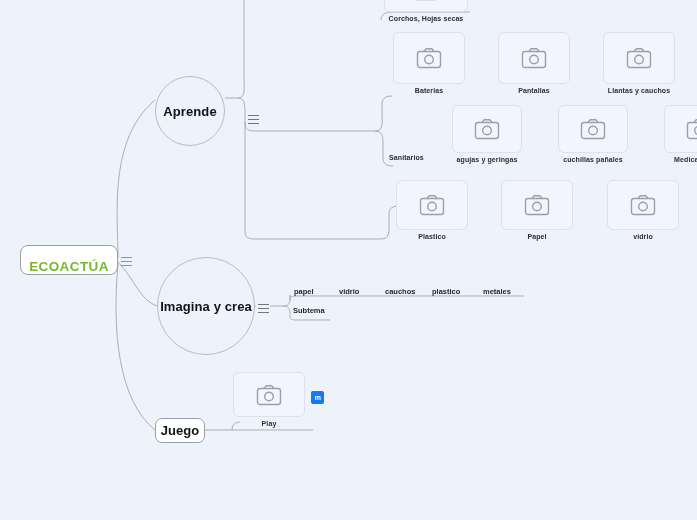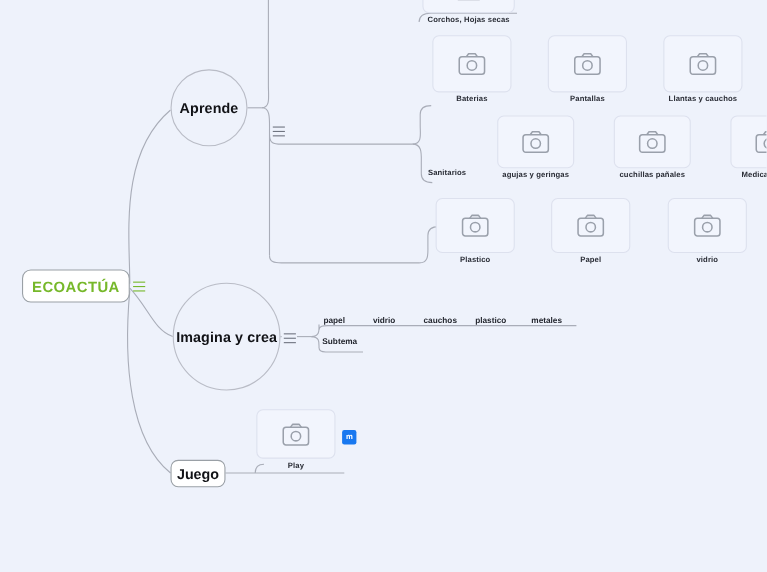--- a/index.html
+++ b/index.html
@@ -27,21 +27,21 @@
   .node { position: absolute; }
 
   
   .root-box {
     left: 20px; top: 245px;
     width: 98px; height: 30px;
     background: #ffffff;
     border: 1px solid #9aa0a6;
     border-radius: 8px;
     display: flex;
-    align-items: center;
+    align-items: flex-end;
     justify-content: center;
     box-sizing: border-box;
   }
   .root-label {
     font-size: 13.5px;
     font-weight: bold;
     color: #76b82a;
     letter-spacing: .4px;
     white-space: nowrap;
   }
@@ -60,21 +60,21 @@
     justify-content: center;
     box-sizing: border-box;
   }
   .circle-label {
     font-size: 13px;
     font-weight: bold;
     color: #111216;
     white-space: nowrap;
     letter-spacing: .1px;
   }
-  .circle-aprende { left: 155px; top: 63px; width: 70px; height: 70px; }
+  .circle-aprende { left: 155px; top: 76px; width: 70px; height: 70px; }
   .circle-imagina { left: 157px; top: 257px; width: 98px; height: 98px; }
 
   
   .rect-node {
     background: #ffffff;
     border: 1px solid #9aa0a6;
     border-radius: 7px;
     display: flex;
     align-items: center;
     justify-content: center;

